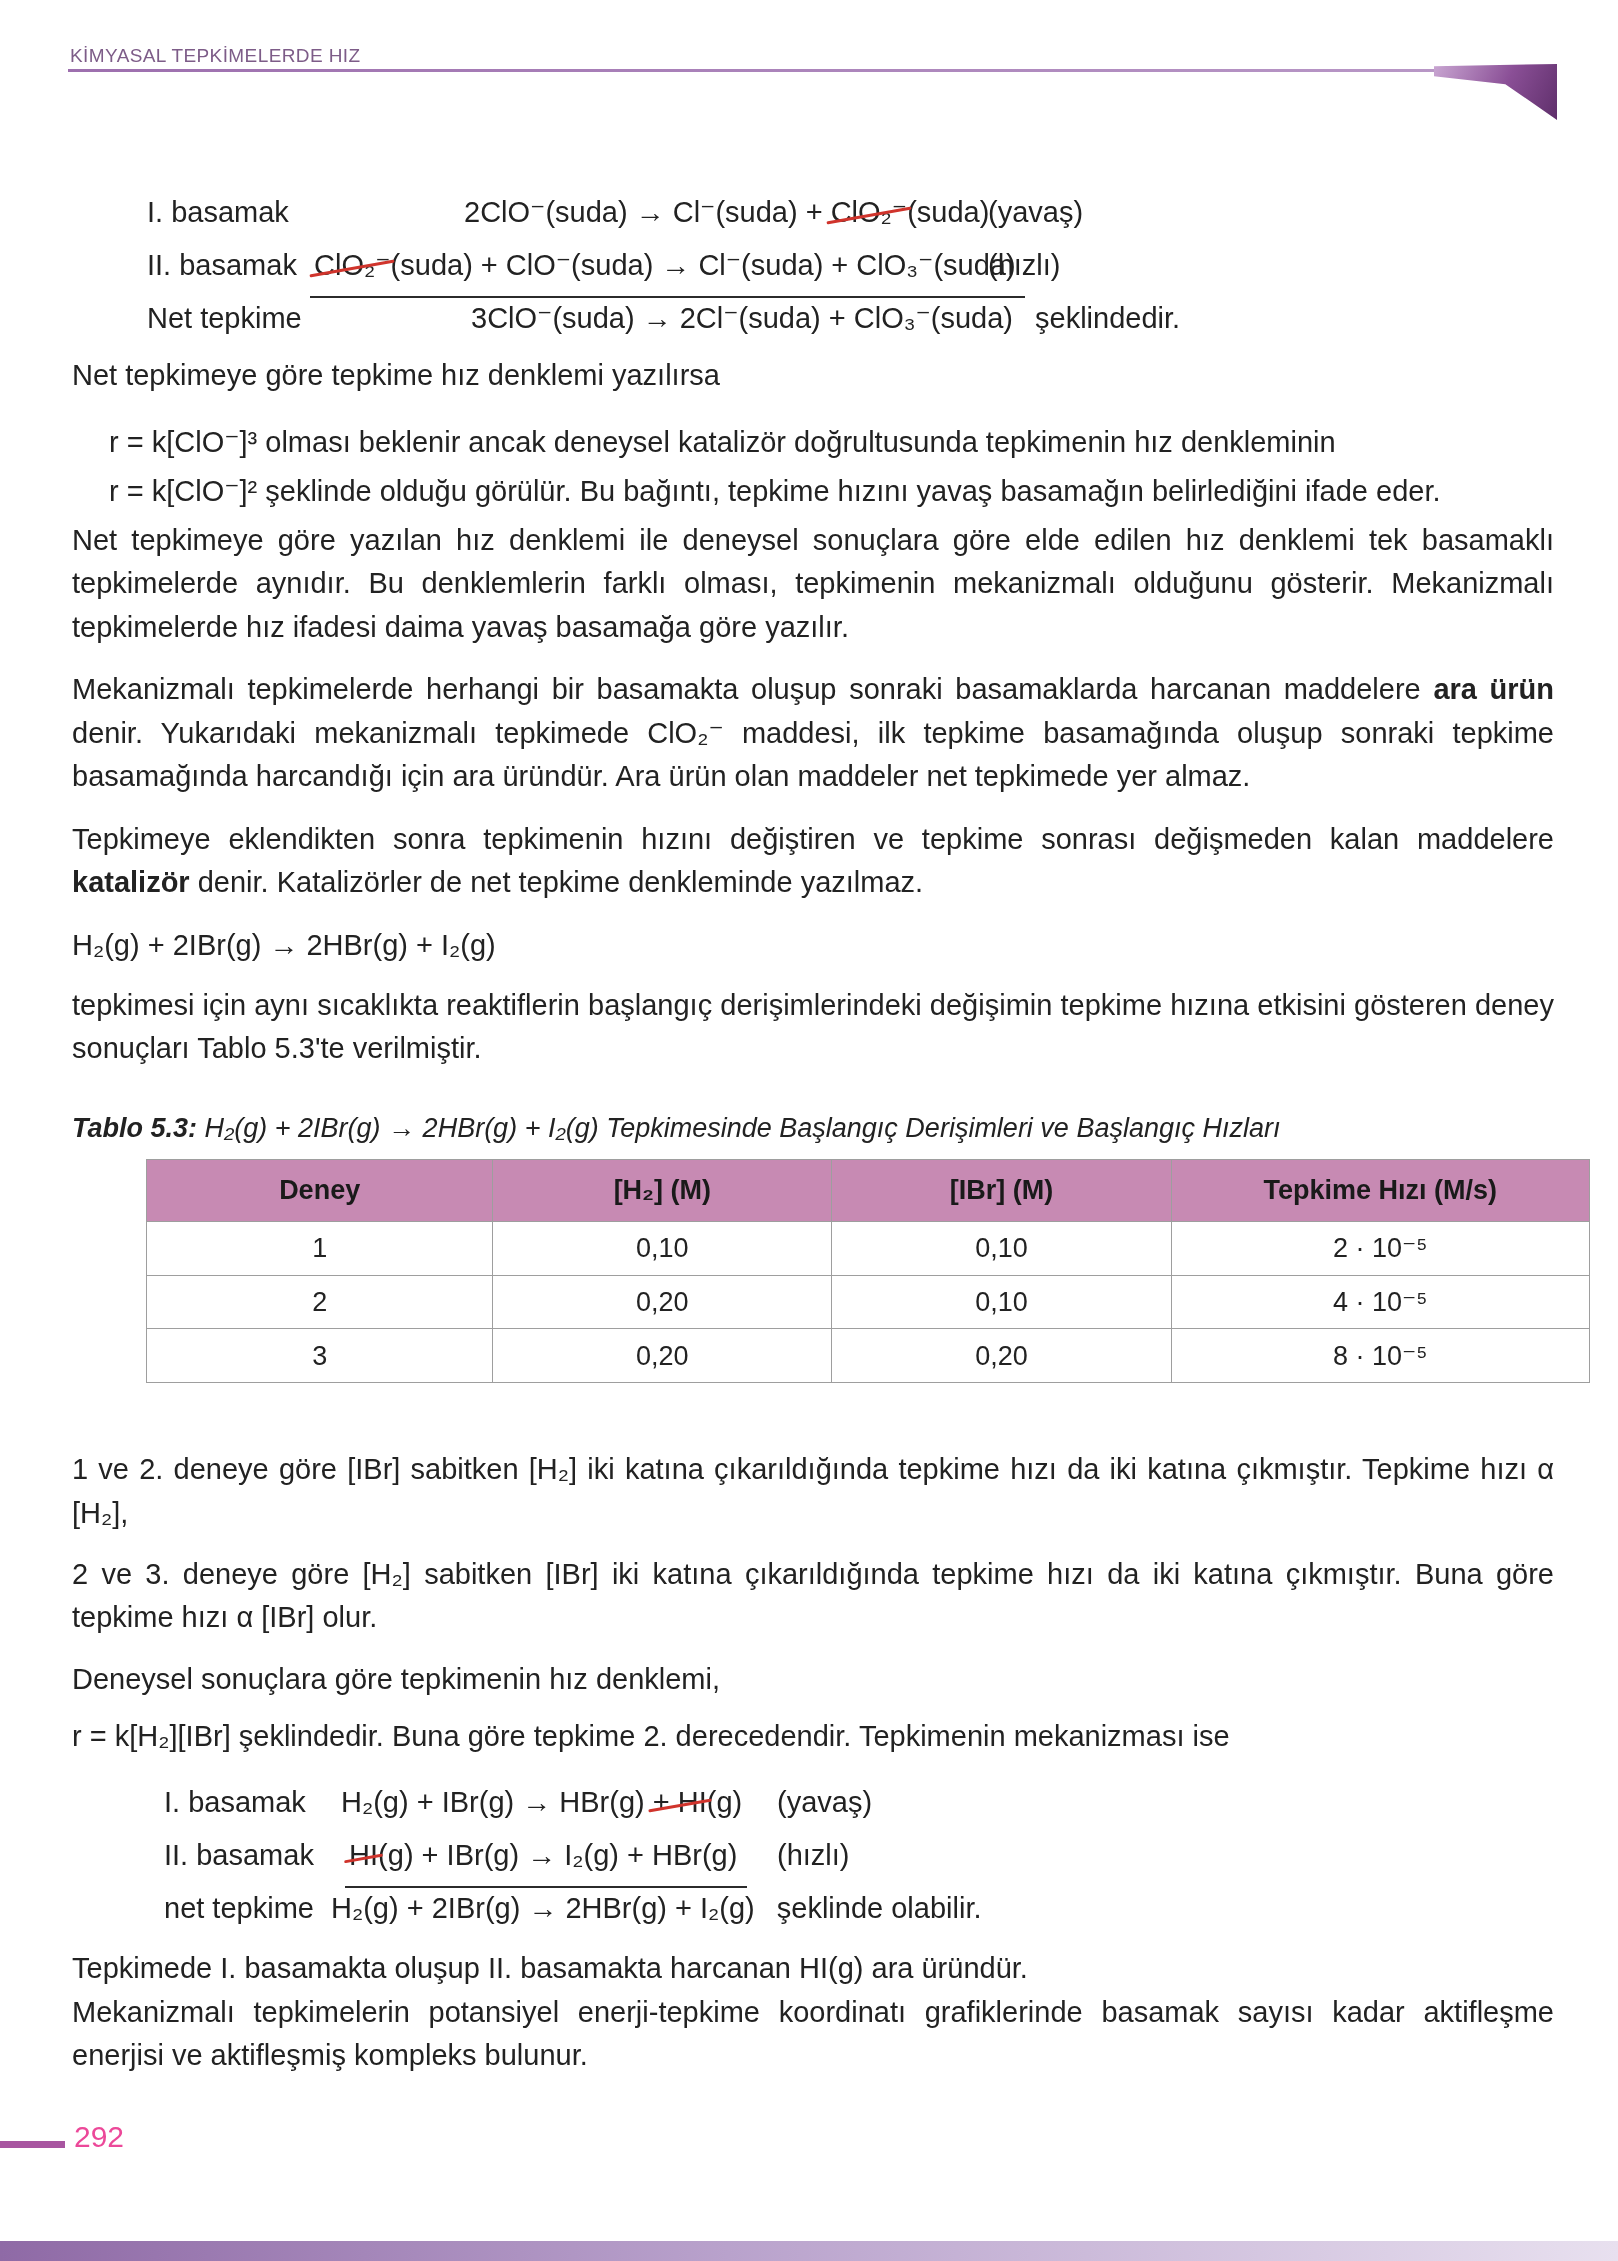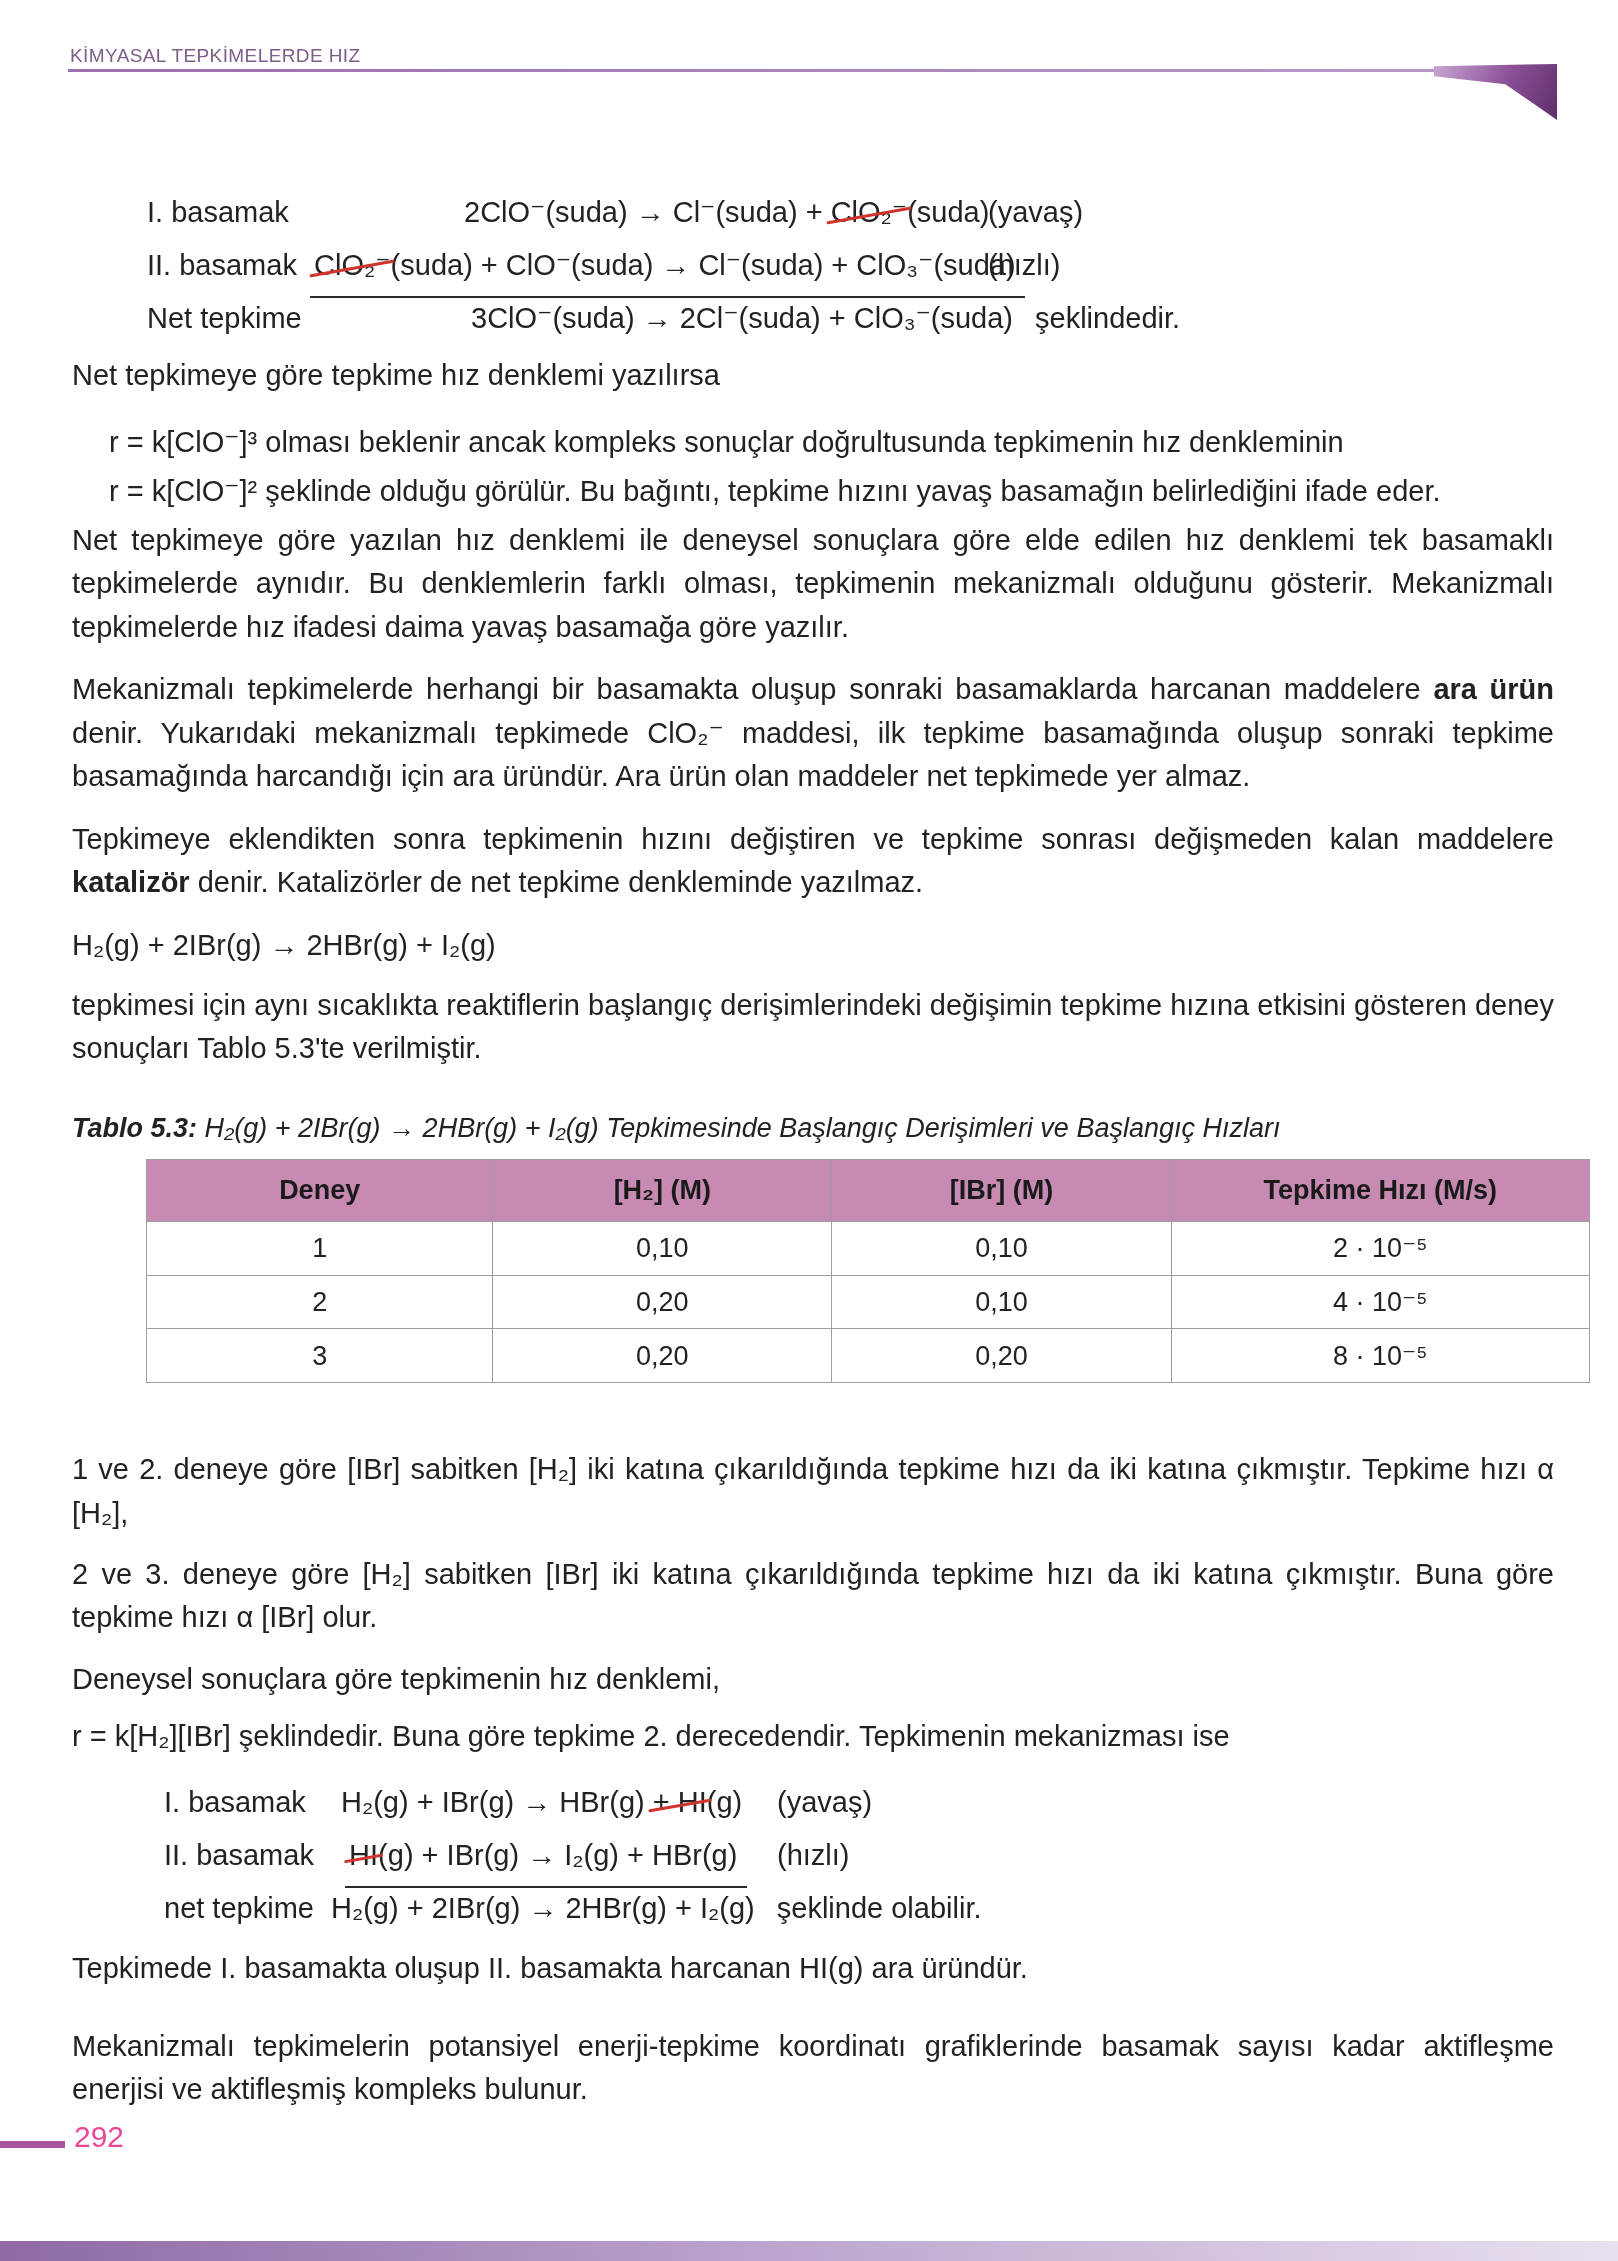--- a/index.html
+++ b/index.html
@@ -73,21 +73,21 @@
         <span class="mech-eq sum" style="left:238px"><span class="strike">ClO₂⁻</span><span>(suda) + ClO⁻(suda) → Cl⁻(suda) + ClO₃⁻(suda)</span></span>
         <span style="left:916px">(hızlı)</span>
       </div>
       <div class="mech-row">
         <span style="left:75px">Net tepkime</span>
         <span class="mech-eq" style="left:399px"><span>3ClO⁻(suda) → 2Cl⁻(suda) + ClO₃⁻(suda)</span><span class="mech-tail">şeklindedir.</span></span>
       </div>
     </div>
 
     <p class="nojust" style="margin-bottom:23px">Net tepkimeye göre tepkime hız denklemi yazılırsa</p>
-    <p class="indent">r = k[ClO⁻]³ olması beklenir ancak kompleks sonuçlar doğrultusunda tepkimenin hız denkleminin</p>
+    <p class="indent">r = k[ClO⁻]³ olması beklenir ancak deneysel katalizör doğrultusunda tepkimenin hız denkleminin</p>
     <p class="indent">r = k[ClO⁻]² şeklinde olduğu görülür. Bu bağıntı, tepkime hızını yavaş basamağın belirlediğini ifade eder.</p>
 
     <p>Net tepkimeye göre yazılan hız denklemi ile deneysel sonuçlara göre elde edilen hız denklemi tek basamaklı tepkimelerde aynıdır. Bu denklemlerin farklı olması, tepkimenin mekanizmalı olduğunu gösterir. Mekanizmalı tepkimelerde hız ifadesi daima yavaş basamağa göre yazılır.</p>
 
     <p><span>Mekanizmalı tepkimelerde herhangi bir basamakta oluşup sonraki basamaklarda harcanan maddelere </span><b>ara ürün</b><span> denir. Yukarıdaki mekanizmalı tepkimede ClO₂⁻ maddesi, ilk tepkime basamağında oluşup sonraki tepkime basamağında harcandığı için ara üründür. Ara ürün olan maddeler net tepkimede yer almaz.</span></p>
 
     <p><span>Tepkimeye eklendikten sonra tepkimenin hızını değiştiren ve tepkime sonrası değişmeden kalan maddelere </span><b>katalizör</b><span> denir. Katalizörler de net tepkime denkleminde yazılmaz.</span></p>
 
     <p class="nojust" style="margin-bottom:16.4px">H₂(g) + 2IBr(g) → 2HBr(g) + I₂(g)</p>
 
@@ -149,21 +149,21 @@
         <span style="left:92px">II. basamak</span>
         <span class="mech-eq sum" style="left:273px"><span class="strike">HI</span><span>(g) + IBr(g) → I₂(g) + HBr(g)</span></span>
         <span style="left:705px">(hızlı)</span>
       </div>
       <div class="mech-row">
         <span style="left:92px">net tepkime</span>
         <span class="mech-eq" style="left:259px"><span>H₂(g) + 2IBr(g) → 2HBr(g) + I₂(g)</span><span class="mech-tail">şeklinde olabilir.</span></span>
       </div>
     </div>
 
-    <p class="nojust" style="margin-bottom:34px">Tepkimede I. basamakta oluşup II. basamakta harcanan HI(g) ara üründür.</p>
+    <p class="nojust" style="margin-bottom:0">Tepkimede I. basamakta oluşup II. basamakta harcanan HI(g) ara üründür.</p>
     <p>Mekanizmalı tepkimelerin potansiyel enerji-tepkime koordinatı grafiklerinde basamak sayısı kadar aktifleşme enerjisi ve aktifleşmiş kompleks bulunur.</p>
 
   </div>
 
   <div class="footer-rule"></div>
   <div class="page-number">292</div>
   <div class="bottom-bar"></div>
 
 </div>
 

